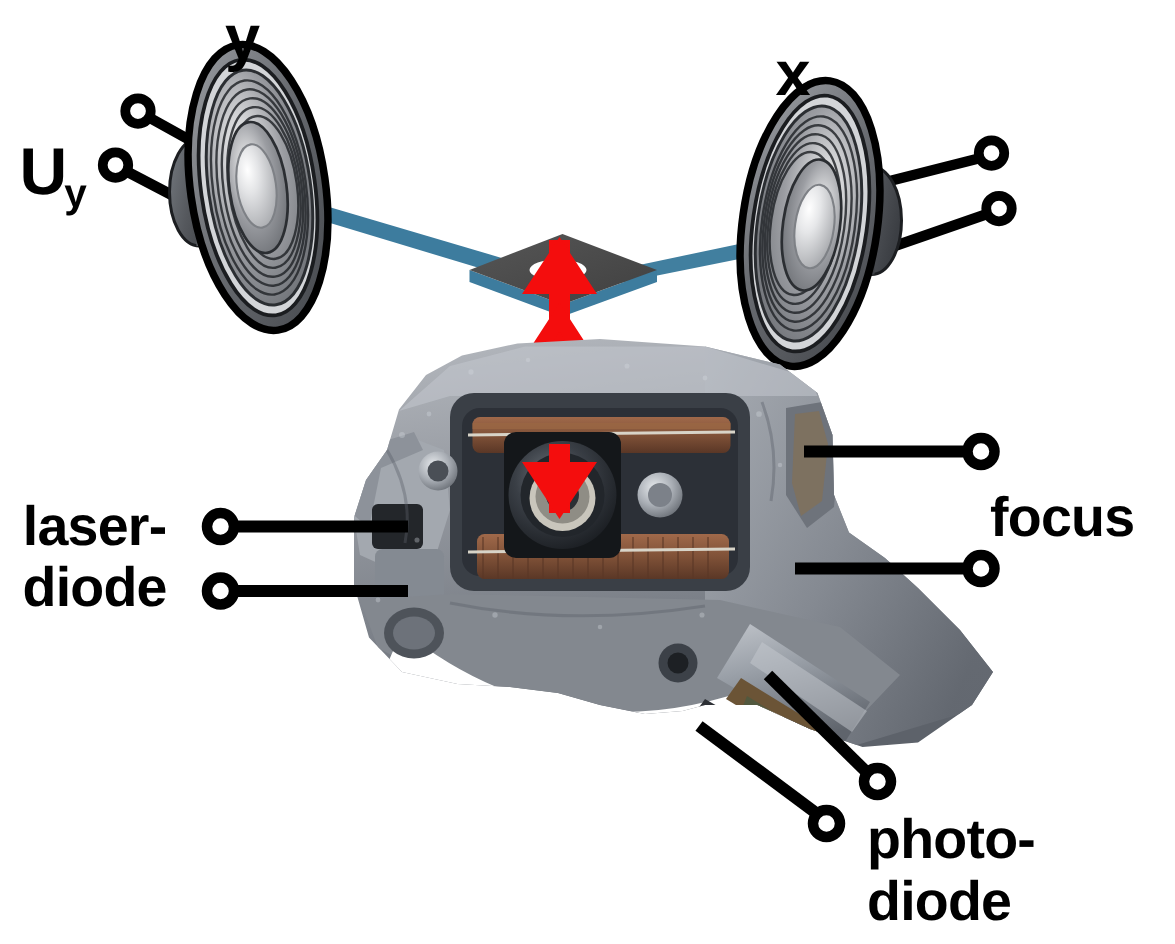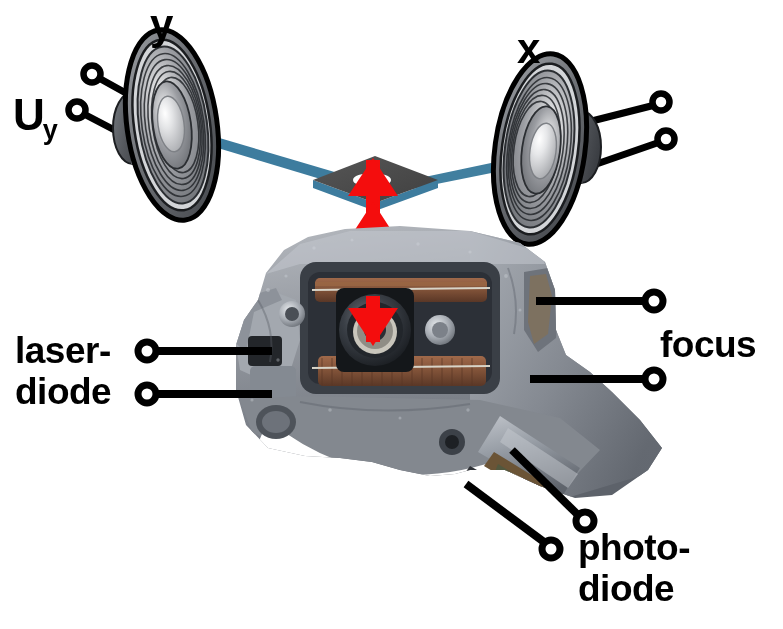--- a/index.html
+++ b/index.html
@@ -359,25 +359,25 @@
 
   <div class="lbl lbl-axis" style="left:150px; top:4px;">y</div>
 
   <div class="lbl lbl-axis" style="left:517px; top:28px;">x</div>
 
   <div class="lbl lbl-u" style="left:13px; top:50px;margin-top:43px;">
     <span>U</span><span class="sub">y</span>
   </div>
 
 
-  <div class="lbl lbl-term" style="left:15px; top:332px;">
+  <div class="lbl lbl-term" style="left:15px; top:332px;text-align:center;">
     <span>laser-</span>
     <span class="l2">diode</span>
   </div>
 
   <div class="lbl lbl-term" style="left:660px; top:326px;">focus</div>
 
-  <div class="lbl lbl-term" style="left:578px; top:529px;">
+  <div class="lbl lbl-term" style="left:578px; top:541px;">
     <span>photo-</span>
     <span class="l2">diode</span>
   </div>
 
 </div>
 
 </body></html>

